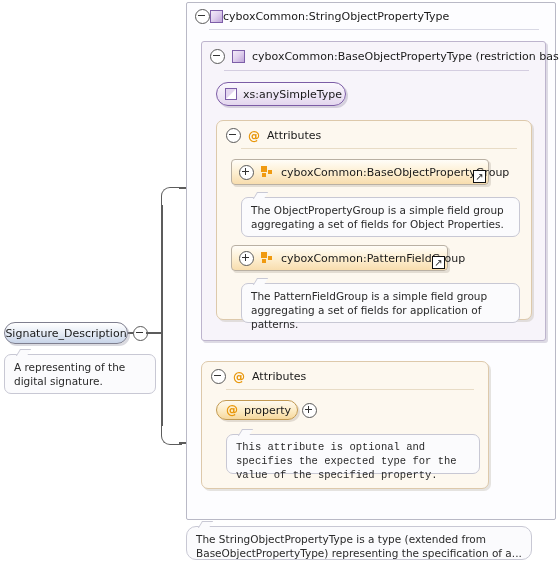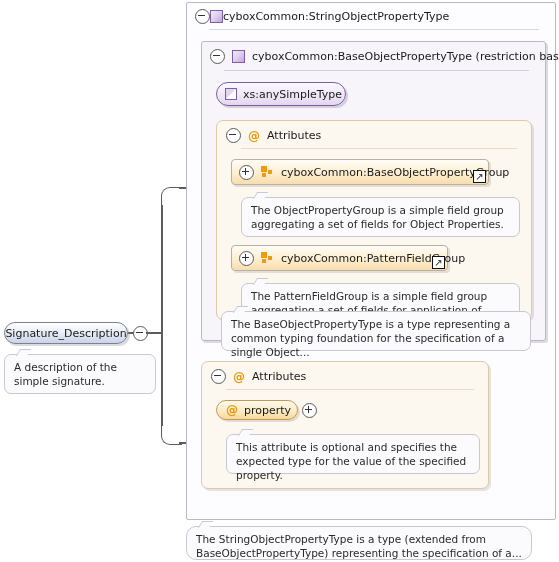--- a/index.html
+++ b/index.html
@@ -273,21 +273,21 @@
 <div class="corner bl abs" style="left:161px; top:424px; width:20px; height:20px;"></div>
 <div class="conn abs" style="left:161px; top:332px; width:1.5px; height:94px;"></div>
 <div class="conn abs" style="left:179px; top:442px; width:22px; height:1.5px;"></div>
 
 
 <div class="elemnode abs">
   <span class="lbl">Signature_Description</span>
 </div>
 
 <div class="anno" style="left:4px; top:354px; width:152px; height:40px;">
-  <span>A description of the simple signature.</span>
+  <span>A representing of the digital signature.</span>
 </div>
 
 
 <div class="panel-outer abs">
 
   <div class="panel-outer-head">
     <span class="toggle"></span>
     <span class="icon-type"></span>
     <span class="lbl">cyboxCommon:StringObjectPropertyType</span>
   </div>
@@ -342,40 +342,37 @@
         <span class="ext-arrow">↗</span>
       </div>
 
       <div class="anno" style="left:24px; top:162px; width:279px; height:40px;">
         <span>The PatternFieldGroup is a simple field group aggregating a set of fields for application of patterns.</span>
       </div>
 
     </div>
   </div>
 
-  <div class="anno" style="left:34px; top:308px; width:310px; height:40px;">
-    <span>The BaseObjectPropertyType is a type representing a common typing foundation for the specification of a single Object...</span>
-  </div>
 
   <div class="attrbox abs" style="left:14px; top:358px; width:288px; height:128px;">
 
     <div class="attrbox-head">
       <span class="toggle"></span>
       <span class="at-icon">@</span>
       <span class="lbl">Attributes</span>
     </div>
     <div class="attrbox-rule" style="width:248px;"></div>
 
     <div class="attrpill" style="left:14px; top:38px; width:82px;">
       <span class="at-icon">@</span>
       <span class="lbl">property</span>
     </div>
     <span class="toggle plus abs" style="left:100px; top:41px;"></span>
 
-    <div class="anno" style="left:24px; top:72px; width:254px; height:40px;">
+    <div class="anno" style="left:24px; top:72px; width:254px; height:40px;font-family:Liberation Mono, monospace;">
       <span>This attribute is optional and specifies the expected type for the value of the specified property.</span>
     </div>
   </div>
 
 </div>
 
 
 <div class="anno" style="left:186px; top:526px; width:346px; height:34px;border-radius:10px;">
   <span>The StringObjectPropertyType is a type (extended from BaseObjectPropertyType) representing the specification of a...</span>
 </div>

